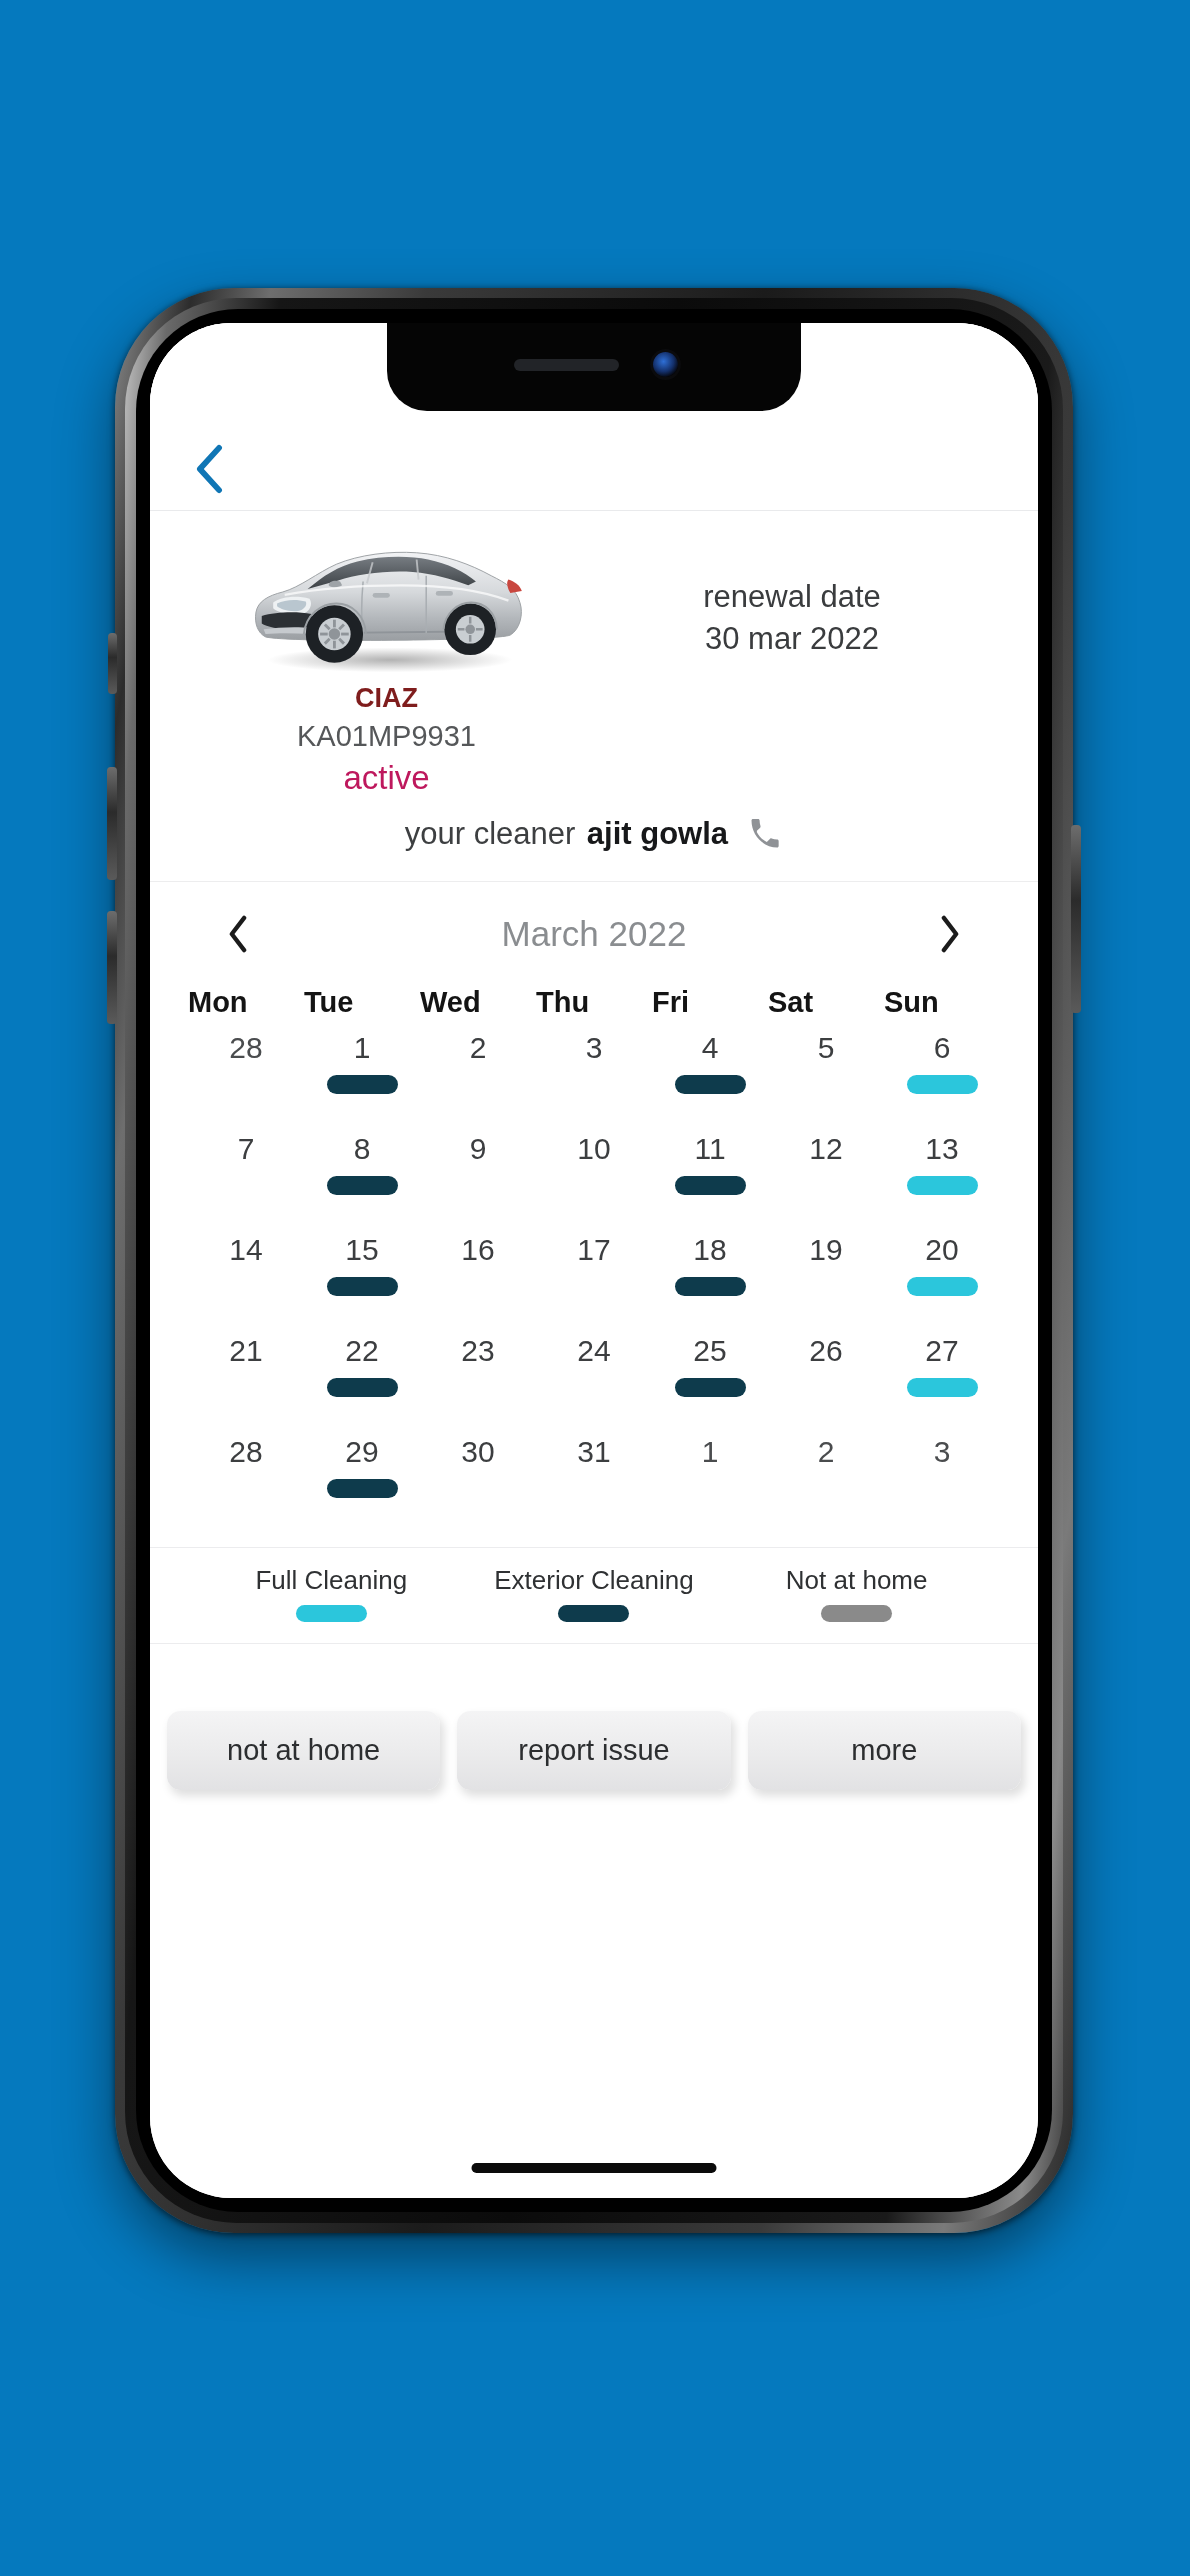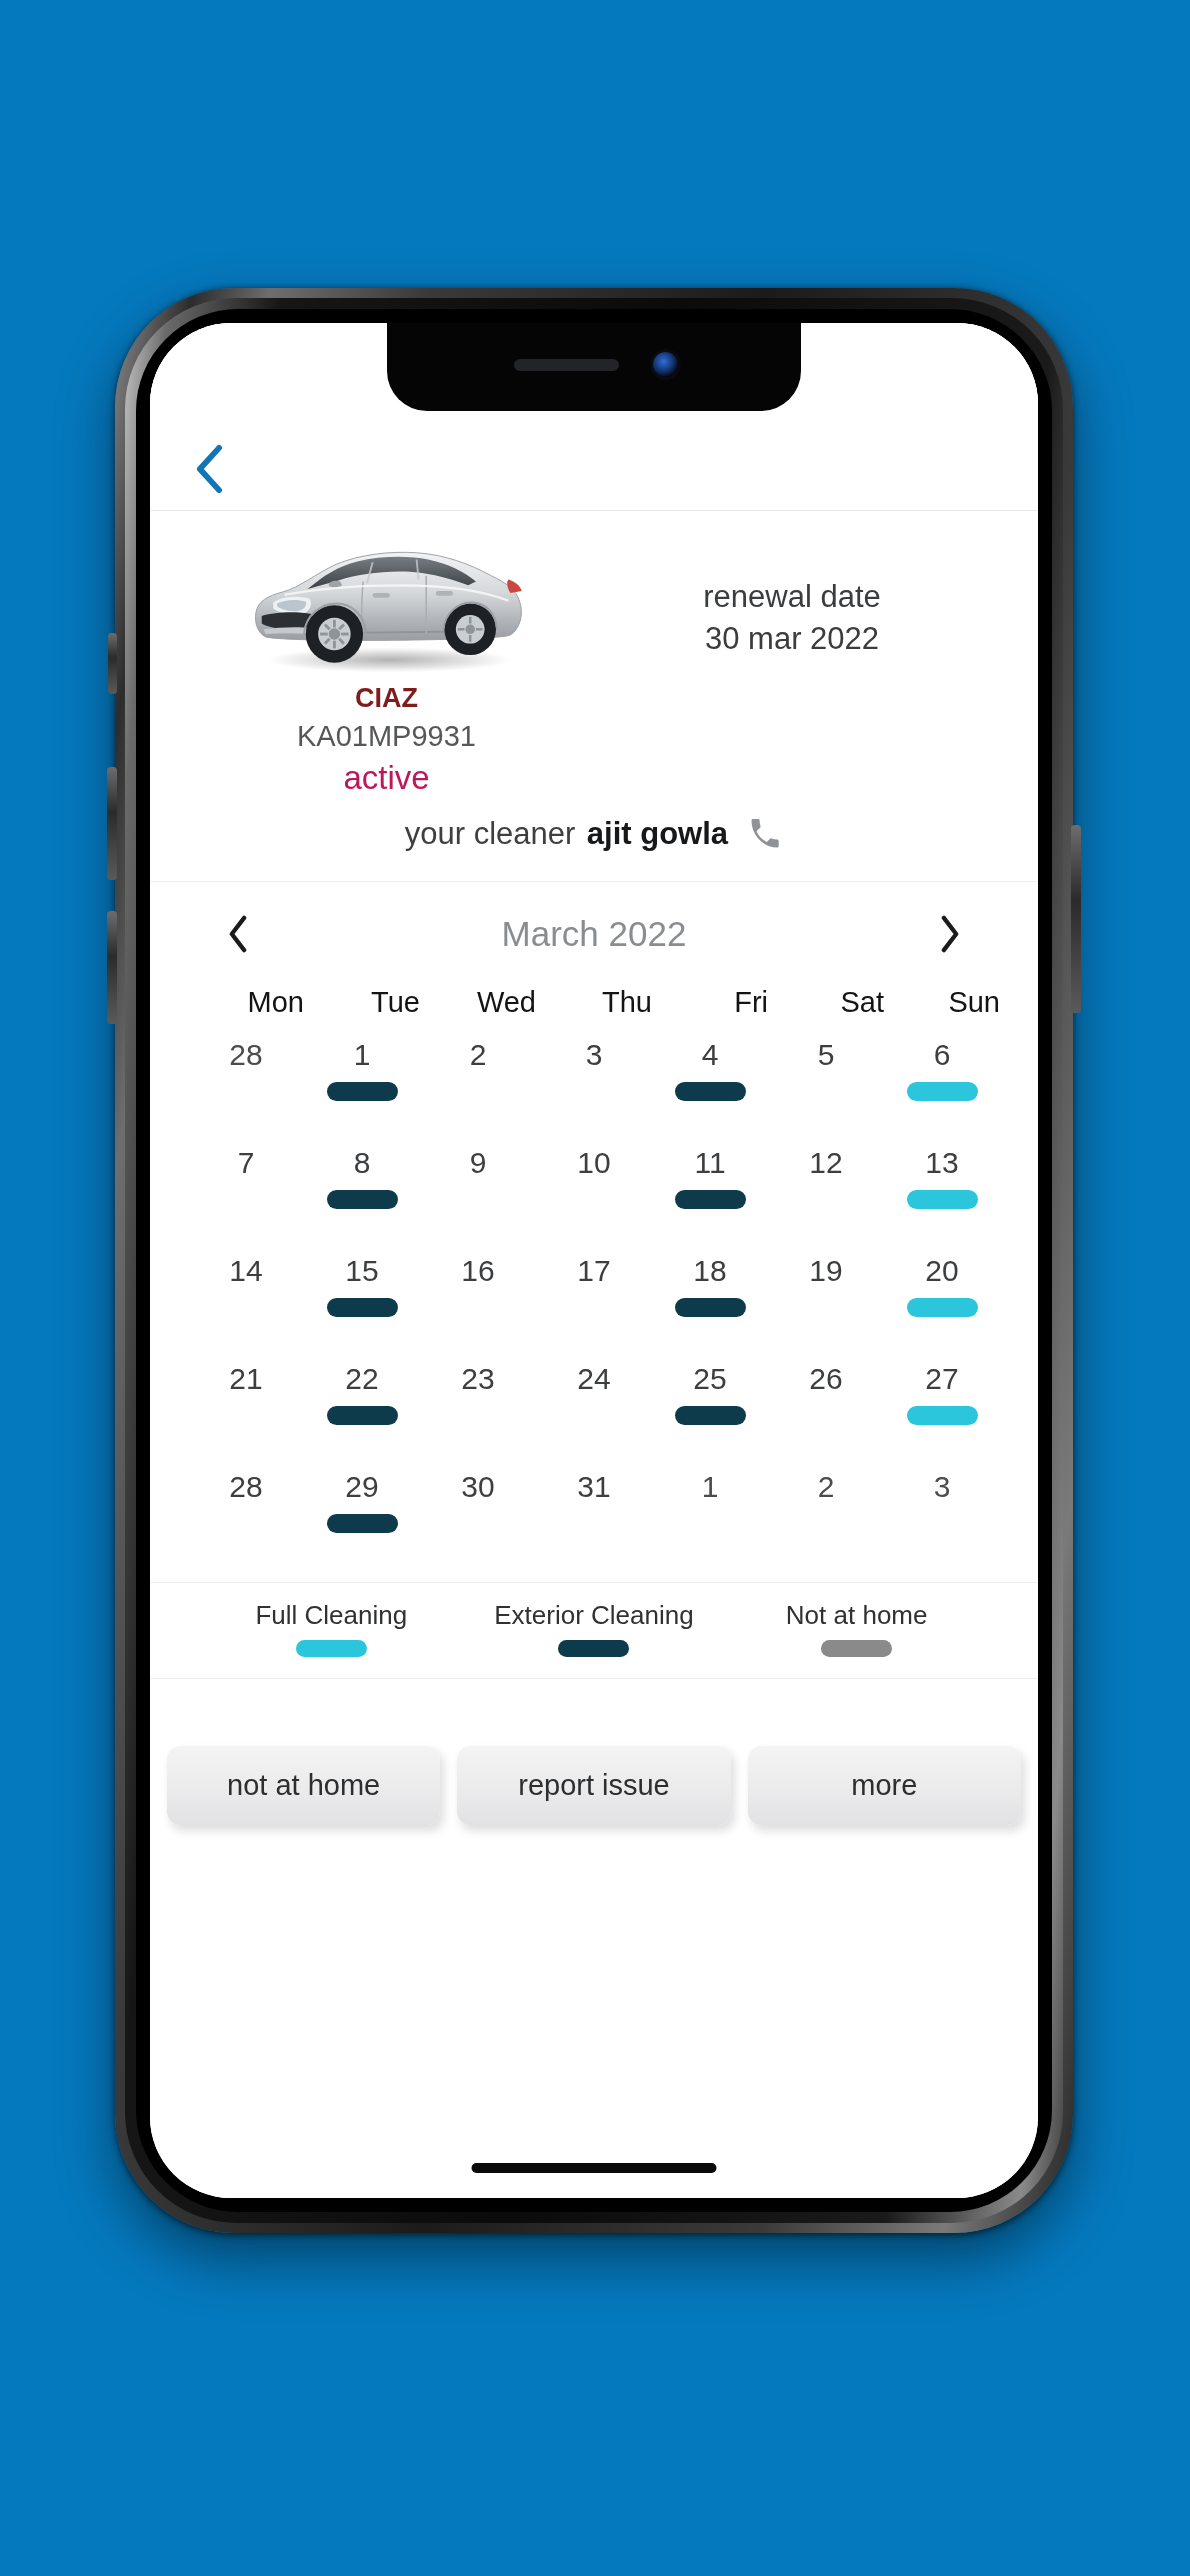--- a/index.html
+++ b/index.html
@@ -203,27 +203,27 @@
   }
   .cal-month {
     font-size: 35px;
     color: #8a8d90;
   }
   .weekdays, .cal-row {
     display: grid;
     grid-template-columns: repeat(7, 1fr);
   }
   .weekday {
-    text-align: right;
+    text-align: left;
     font-size: 29px;
-    font-weight: normal;
+    font-weight: bold;
     color: #141414;
     padding-bottom: 5.8px;
   }
-  .cal-row { margin-top: 8px; }
+  .cal-row { margin-top: 1px; }
   .day-cell {
     height: 100px;
     display: flex;
     flex-direction: column;
     align-items: center;
     cursor: pointer;
   }
   .day-num {
     font-size: 30px;
     color: #3c3e40;

